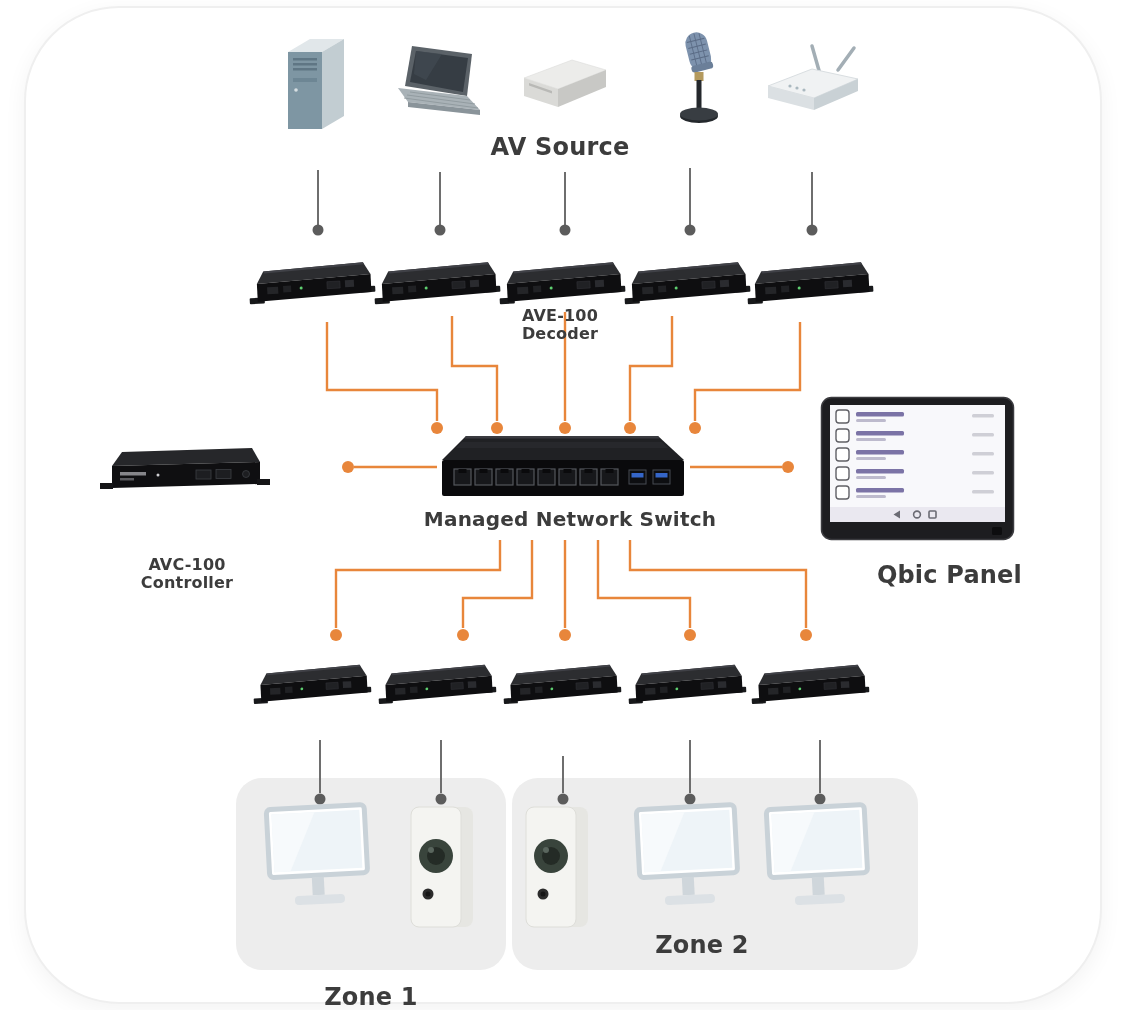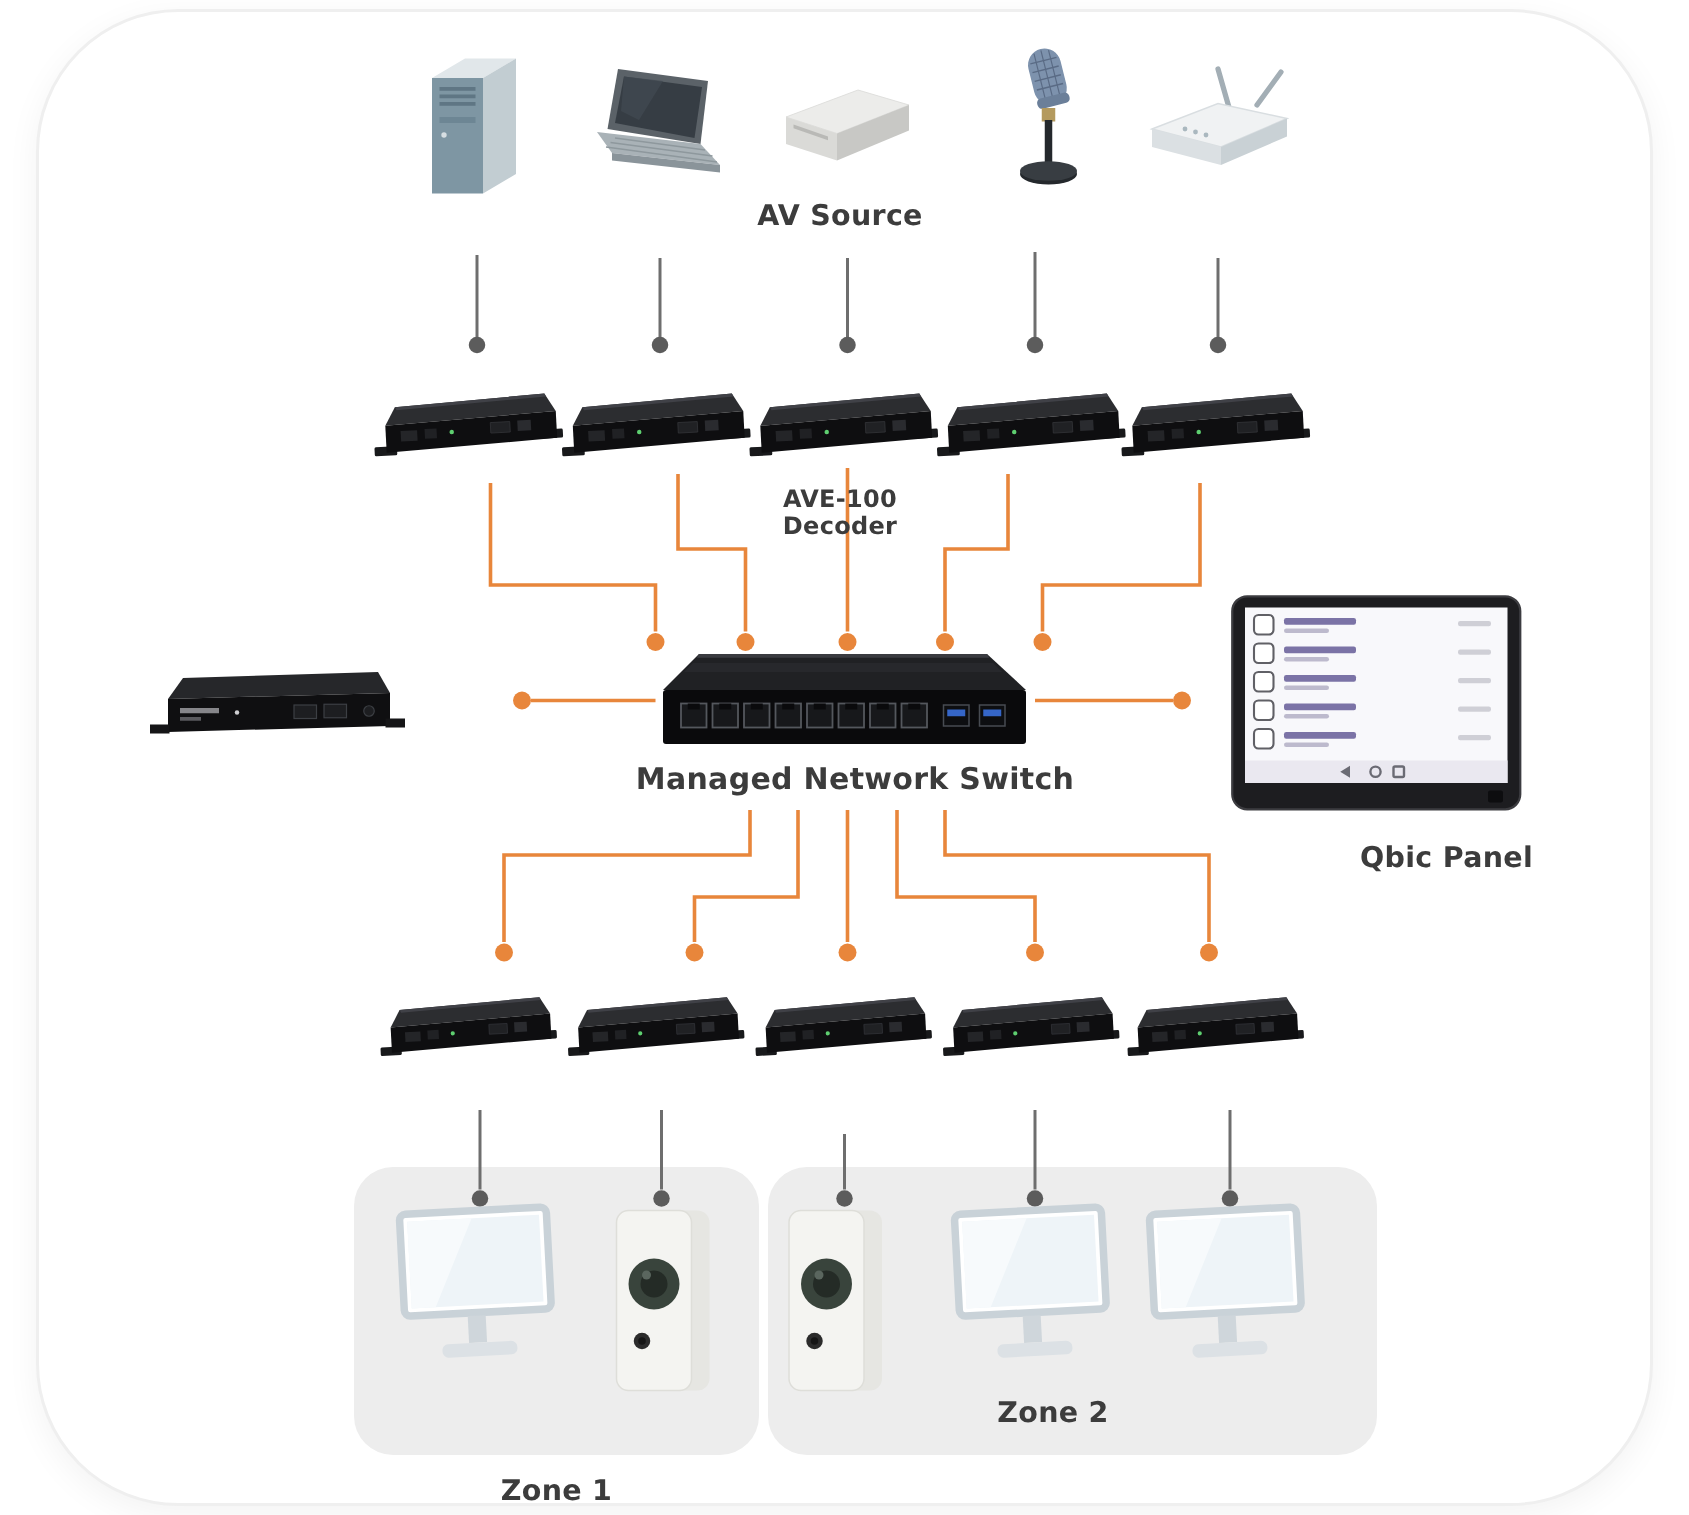--- a/index.html
+++ b/index.html
@@ -10,21 +10,21 @@
         box-shadow:0 6px 22px rgba(0,0,0,0.05);}
   .zone{position:absolute;background:var(--c-zone-bg,#ededed);border-radius:26px;}
   .connectors{position:absolute;left:0;top:0;}
   .gline{stroke:var(--c-connector-gray,#6e6e6e);stroke-width:2;fill:none;}
   .gdot{fill:var(--c-dot-gray,#5c5c5c);}
   .oline{stroke:var(--c-accent-orange,#e8863b);stroke-width:2.4;fill:none;}
   .odot{fill:var(--c-accent-orange,#e8863b);}
   .dev{position:absolute;line-height:0;}
   .lbl{position:absolute;font-weight:bold;color:var(--c-label-dark,#3c3c3c);
        text-align:center;line-height:1.12;letter-spacing:0.2px;}
-  .fs19{font-size:19px;} .fs16{font-size:16px;} .fs20{font-size:20px;}
+  .fs19{font-size:24px;} .fs16{font-size:16px;} .fs20{font-size:20px;}
   .hiddefs{position:absolute;width:0;height:0;overflow:hidden;}
 </style>
 </head>
 <body>
 
 <div class="canvas">
 
   <svg class="hiddefs" aria-hidden="true">
     <defs>
       <symbol id="sym-tower" viewBox="0 0 85 105">
@@ -311,22 +311,26 @@
         <use href="#sym-speaker"></use>
       </svg></div>
   <div class="dev" style="left:632px;top:800px;"><svg width="115" height="125">
         <use href="#sym-monitor"></use>
       </svg></div>
   <div class="dev" style="left:762px;top:800px;"><svg width="115" height="125">
         <use href="#sym-monitor"></use>
       </svg></div>
 
   <div class="lbl fs19" style="left:460px;top:134px;width:200px;">AV Source</div>
-  <div class="lbl fs16" style="left:460px;top:324px;width:200px;">
+  <div class="lbl fs16" style="left:460px;top:307px;width:200px;">
     <div>AVE-100</div>
     <div>Decoder</div>
   </div>
   <div class="lbl fs20" style="left:400px;top:508px;width:340px;">Managed Network Switch</div>
+  <div class="lbl fs16" style="left:87px;top:556px;width:200px;">
+    <div>AVC-100</div>
+    <div>Controller</div>
+  </div>
   <div class="lbl fs19" style="left:822px;top:562px;width:200px;text-align:right;">Qbic Panel</div>
   <div class="lbl fs19" style="left:271px;top:936px;width:200px;margin-top:48px;">Zone 1</div>
   <div class="lbl fs19" style="left:602px;top:932px;width:200px;">Zone 2</div>
 
 </div>
 
 </body></html>

